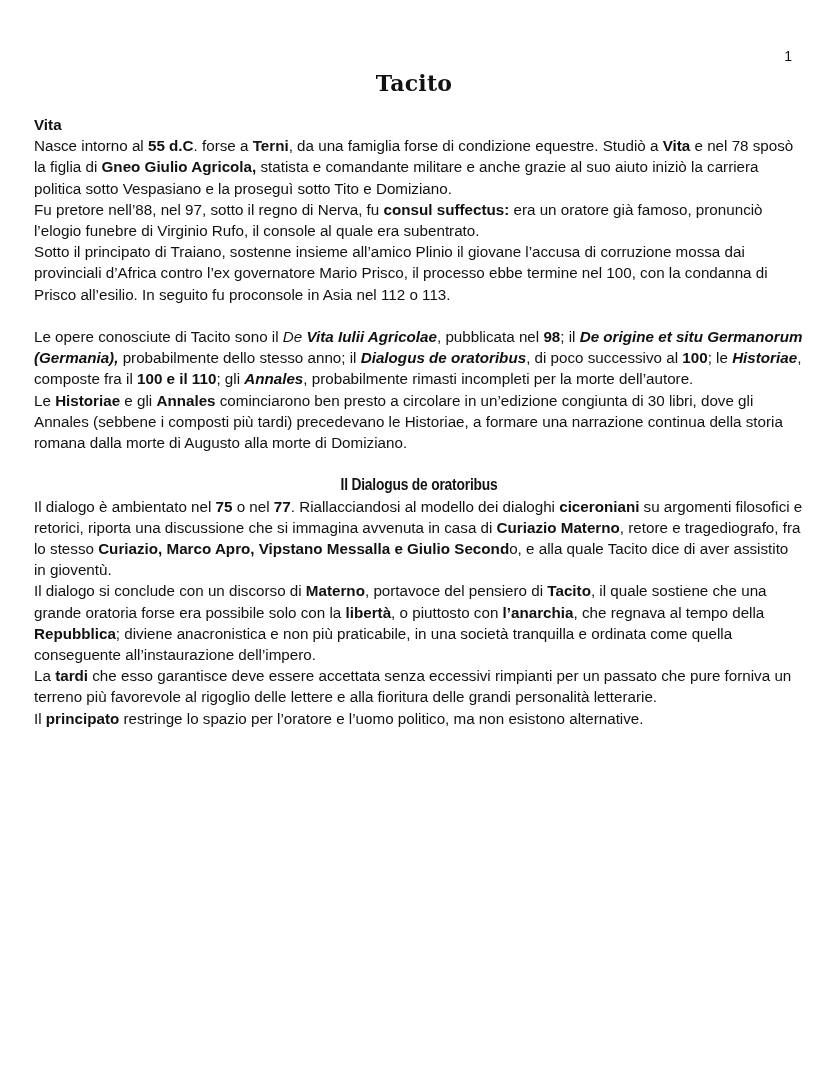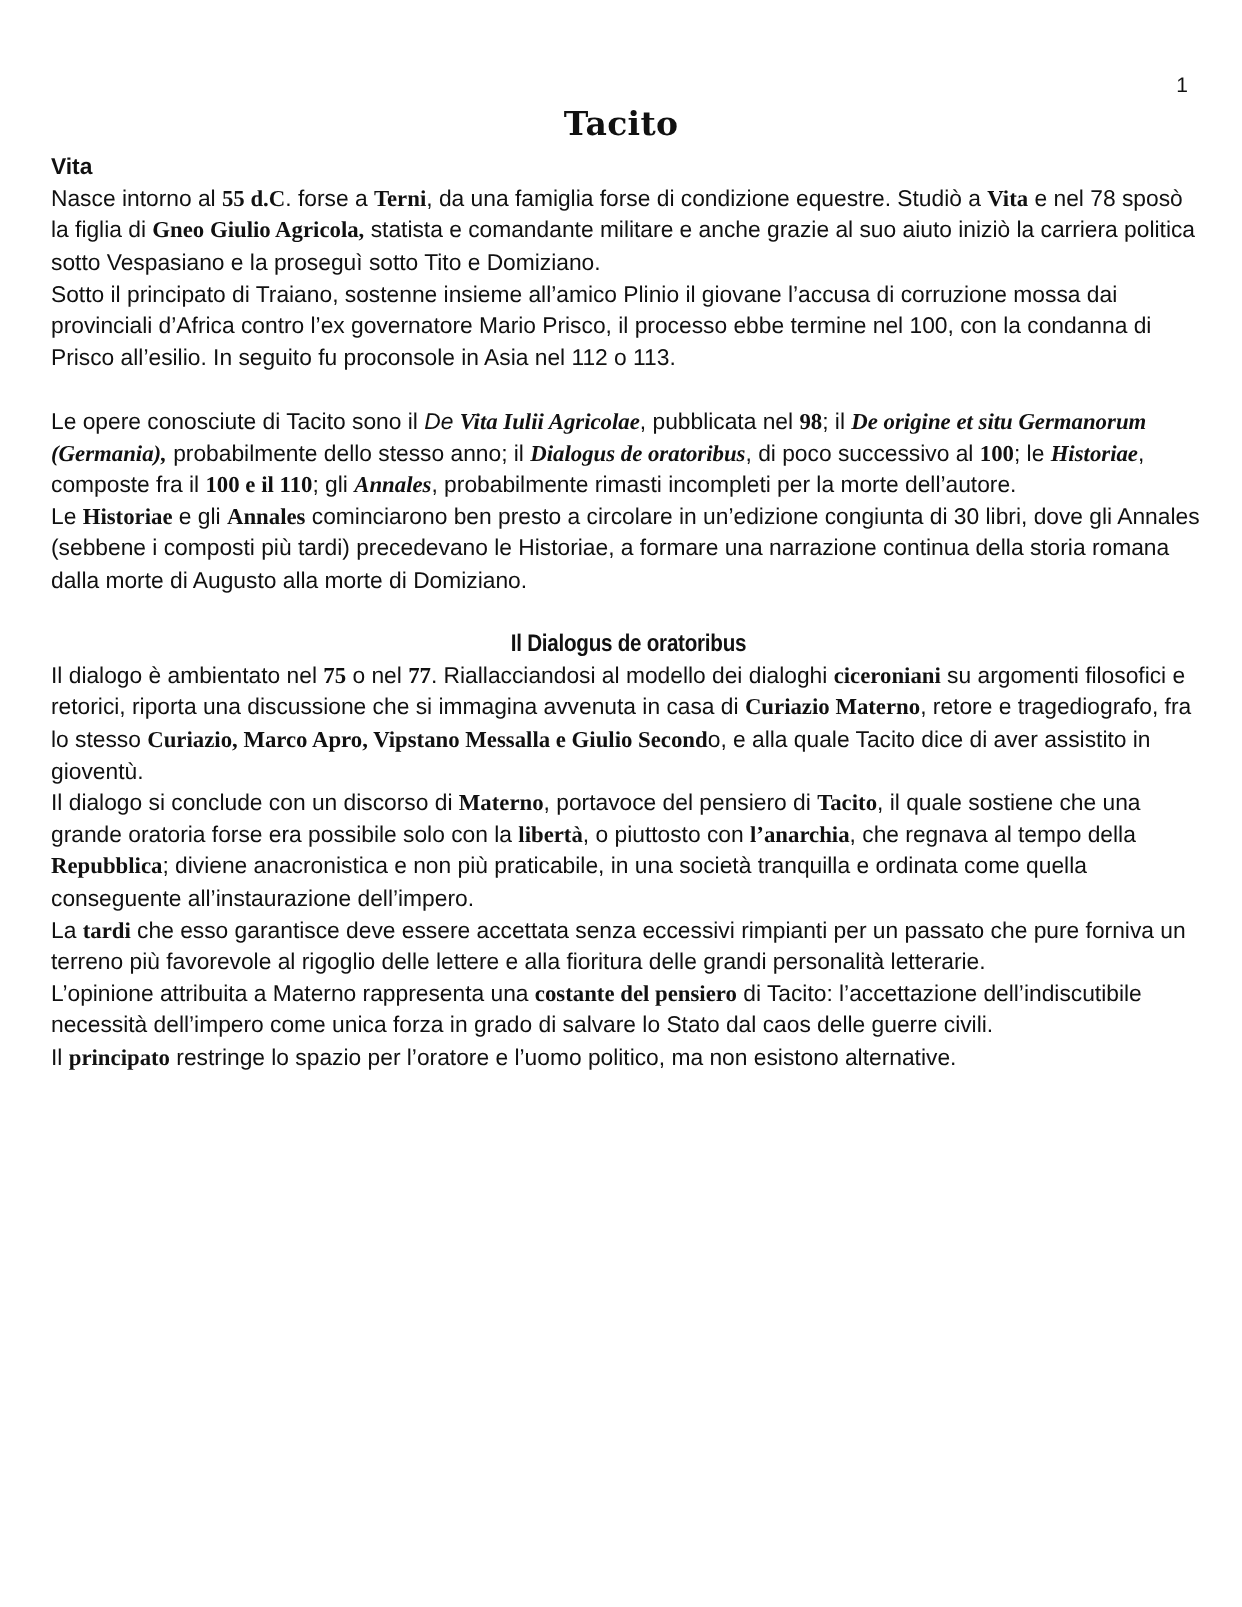--- a/index.html
+++ b/index.html
@@ -1,41 +1,41 @@
 <!DOCTYPE html>
 <html><head>
 <meta charset="utf-8">
 <style>
   html, body { margin: 0; padding: 0; background: #ffffff; }
   body { width: 828px; height: 1071px; position: relative; overflow: hidden; color: #111; }
   .page-num { position: absolute; top: 48px; right: 36px; font-family: "Liberation Sans", sans-serif; font-size: 14px; }
   .title { position: absolute; top: 70px; left: 0; width: 828px; text-align: center; font-family: "DejaVu Serif", serif; font-weight: bold; font-size: 22px; letter-spacing: 0.2px; }
-  .content { position: absolute; top: 101px; left: 34px; width: 770px; font-family: "Liberation Sans", sans-serif; font-size: 15.2px; line-height: 21.2px; }
+  .content { position: absolute; top: 114px; left: 34px; width: 770px; font-family: "Liberation Sans", sans-serif; font-size: 15.2px; line-height: 21.2px; }
   .content p { margin: 0; }
   .h { font-weight: bold; }
   .gap { height: 21.2px; }
   .sub-title { text-align: center; font-family: "Liberation Sans", sans-serif; font-weight: bold; font-size: 16px; transform: scaleX(0.86); margin: 6px 0 2px 0; letter-spacing: -0.2px; }
-  b { font-weight: bold; font-family: Liberation Serif, serif; }
+  b { font-weight: bold; }
   i { font-style: italic; }
 </style>
 </head>
 <body>
 
 <div class="page-num">1</div>
 <div class="title">Tacito</div>
 
 <div class="content">
   <p class="h">Vita</p>
   <p>Nasce intorno al <b>55 d.C</b>. forse a <b>Terni</b>, da una famiglia forse di condizione equestre. Studiò a <b>Vita</b> e nel 78 sposò la figlia di <b>Gneo Giulio Agricola,</b> statista e comandante militare e anche grazie al suo aiuto iniziò la carriera politica sotto Vespasiano e la proseguì sotto Tito e Domiziano.</p>
+  <p>Fu pretore nell’88, nel 97, sotto il regno di Nerva, fu <b>consul suffectus:</b> era un oratore già famoso, pronunciò l’elogio funebre di Virginio Rufo, il console al quale era subentrato.</p>
   <p>Sotto il principato di Traiano, sostenne insieme all’amico Plinio il giovane l’accusa di corruzione mossa dai provinciali d’Africa contro l’ex governatore Mario Prisco, il processo ebbe termine nel 100, con la condanna di Prisco all’esilio. In seguito fu proconsole in Asia nel 112 o 113.</p>
   <div class="gap"></div>
 
   <p>Le opere conosciute di Tacito sono il <i>De </i><b><i>Vita Iulii Agricolae</i></b>, pubblicata nel <b>98</b>; il <b><i>De origine et situ Germanorum (Germania),</i></b> probabilmente dello stesso anno; il <b><i>Dialogus de oratoribus</i></b>, di poco successivo al <b>100</b>; le <b><i>Historiae</i></b>, composte fra il <b>100 e il 110</b>; gli <b><i>Annales</i></b>, probabilmente rimasti incompleti per la morte dell’autore.</p>
   <p>Le <b>Historiae</b> e gli <b>Annales</b> cominciarono ben presto a circolare in un’edizione congiunta di 30 libri, dove gli Annales (sebbene i composti più tardi) precedevano le Historiae, a formare una narrazione continua della storia romana dalla morte di Augusto alla morte di Domiziano.</p>
   <div class="gap"></div>
 
   <p class="sub-title">Il Dialogus de oratoribus</p>
   <p>Il dialogo è ambientato nel <b>75</b> o nel <b>77</b>. Riallacciandosi al modello dei dialoghi <b>ciceroniani</b> su argomenti filosofici e retorici, riporta una discussione che si immagina avvenuta in casa di <b>Curiazio Materno</b>, retore e tragediografo, fra lo stesso <b>Curiazio, Marco Apro, Vipstano Messalla e Giulio Second</b>o, e alla quale Tacito dice di aver assistito in gioventù.</p>
   <p>Il dialogo si conclude con un discorso di <b>Materno</b>, portavoce del pensiero di <b>Tacito</b>, il quale sostiene che una grande oratoria forse era possibile solo con la <b>libertà</b>, o piuttosto con <b>l’anarchia</b>, che regnava al tempo della <b>Repubblica</b>; diviene anacronistica e non più praticabile, in una società tranquilla e ordinata come quella conseguente all’instaurazione dell’impero.</p>
   <p>La <b>tardi</b> che esso garantisce deve essere accettata senza eccessivi rimpianti per un passato che pure forniva un terreno più favorevole al rigoglio delle lettere e alla fioritura delle grandi personalità letterarie.</p>
-  <p>L’opinione attribuita a Materno rappresenta una <b>costante del pensiero</b> di Tacito: l’accettazione dell’indiscutibile necessità dell’impero come unica forza in grado di salvare lo Stato dal caos delle guerre civili.</p>
   <p>Il <b>principato</b> restringe lo spazio per l’oratore e l’uomo politico, ma non esistono alternative.</p>
 </div>
 
 </body></html>

